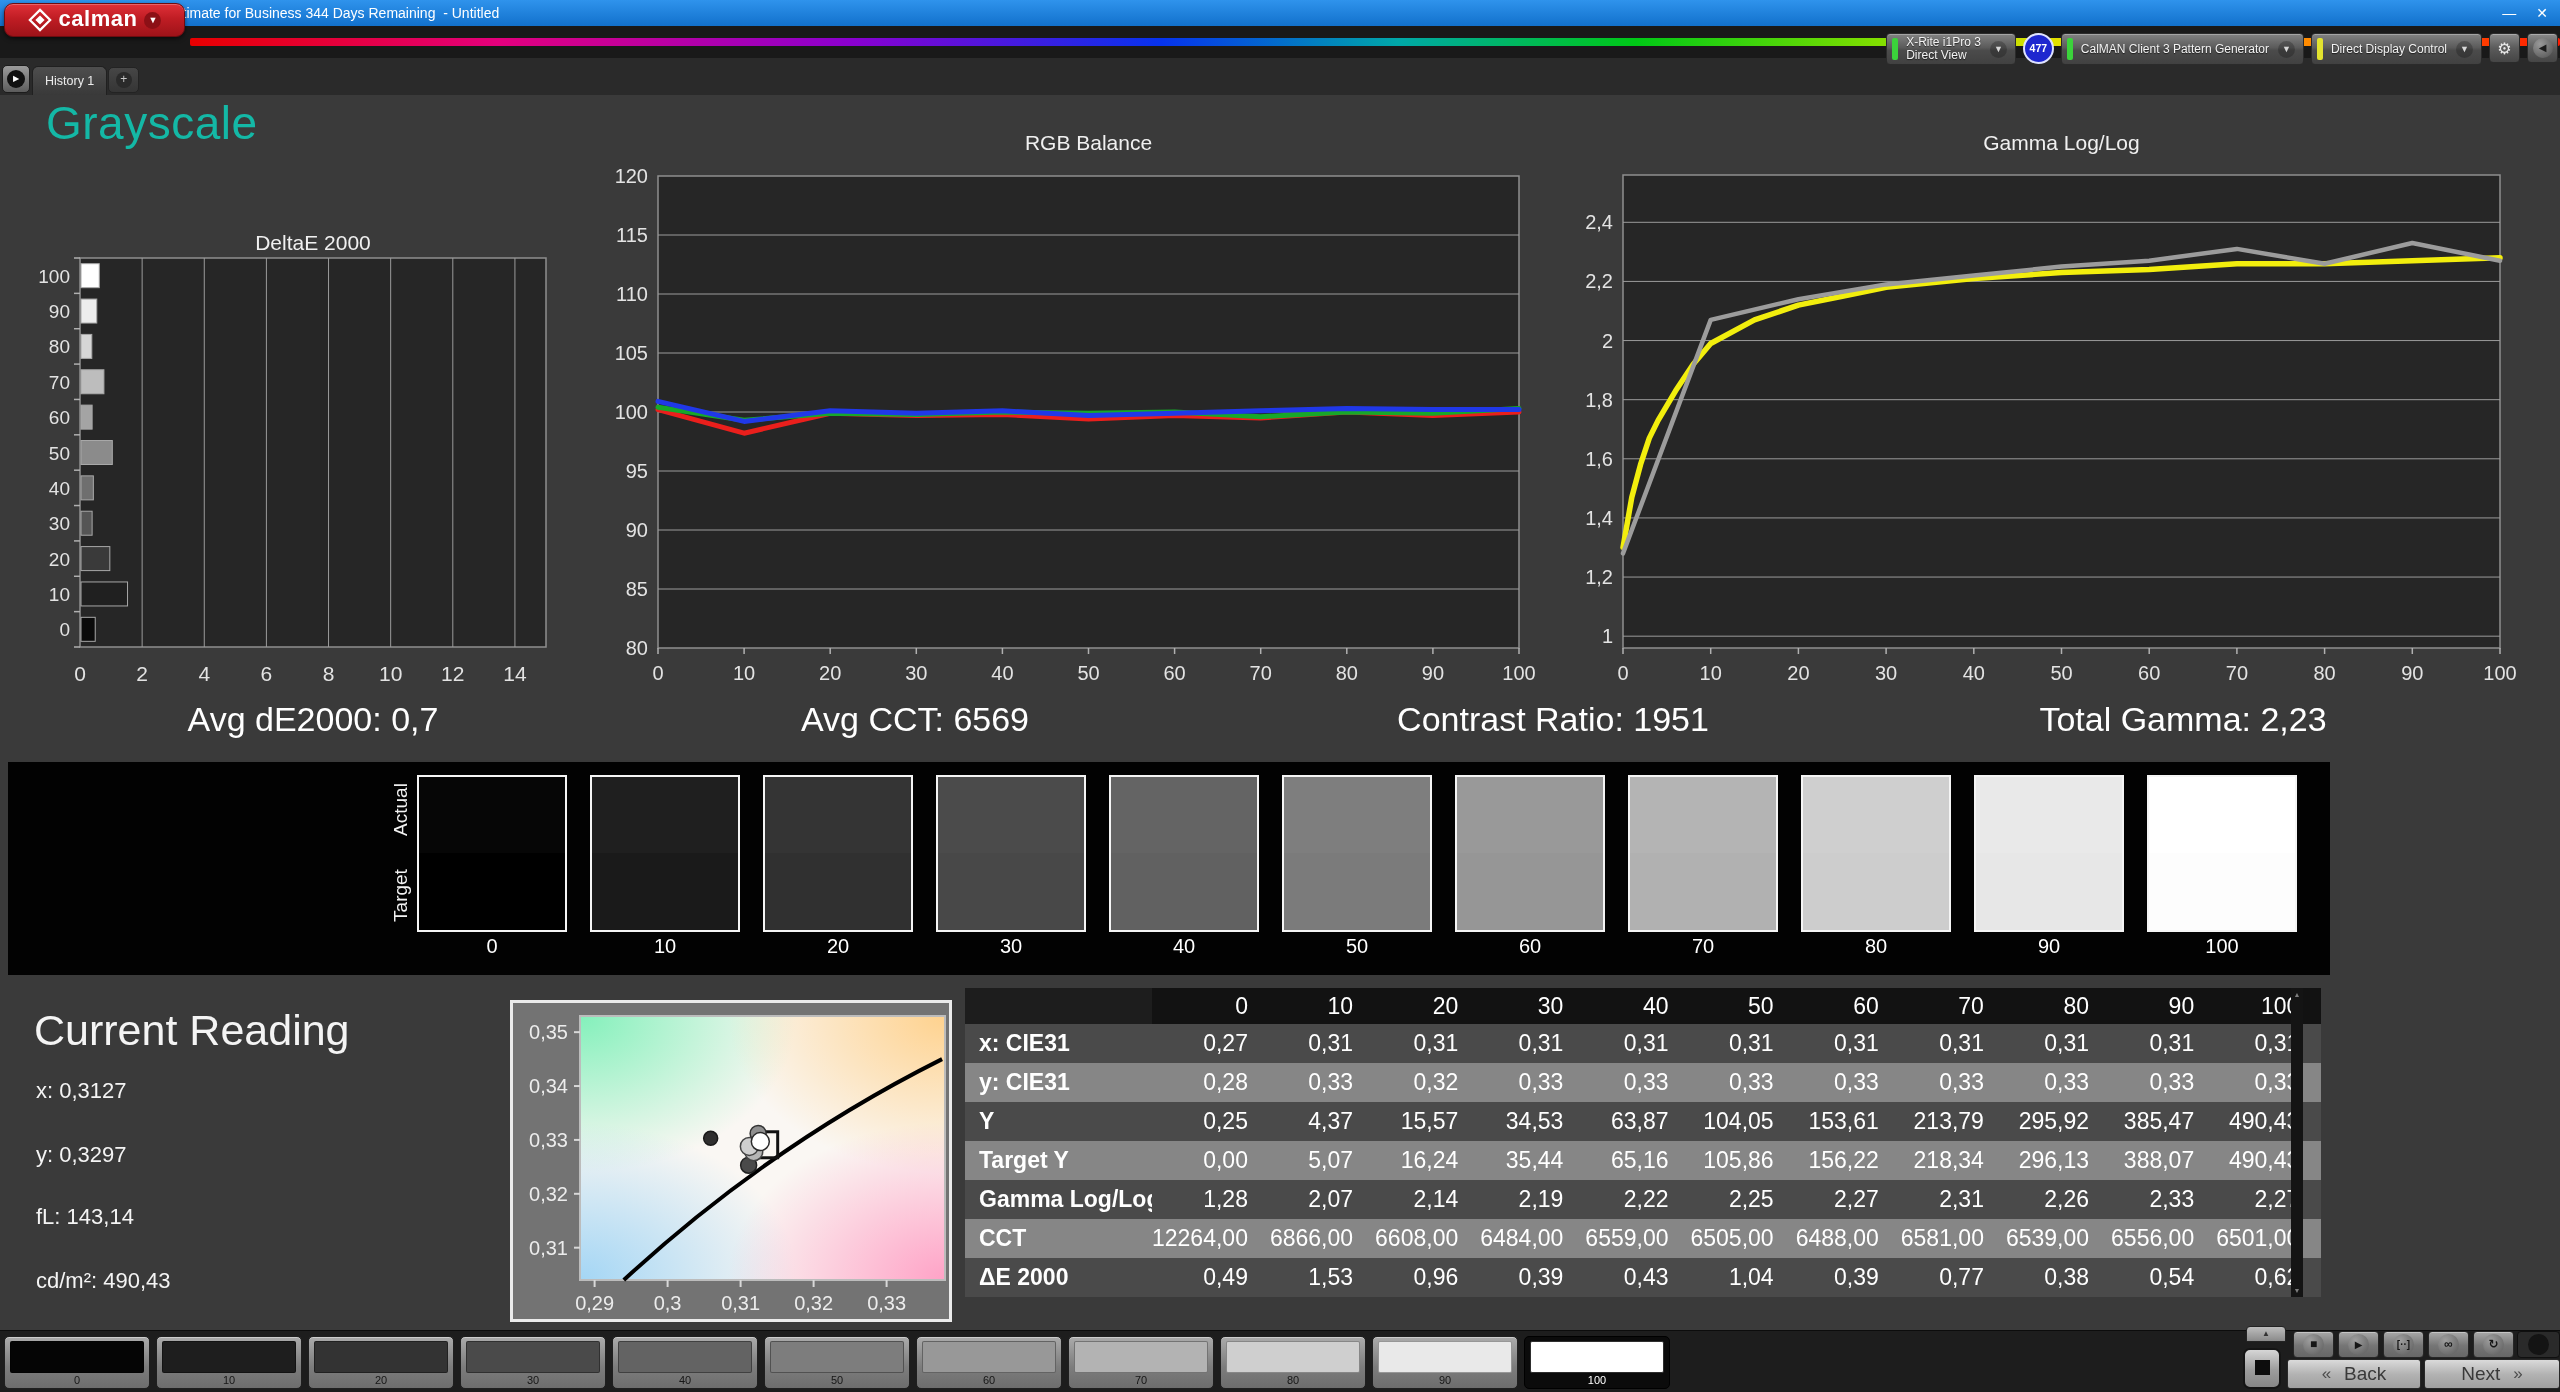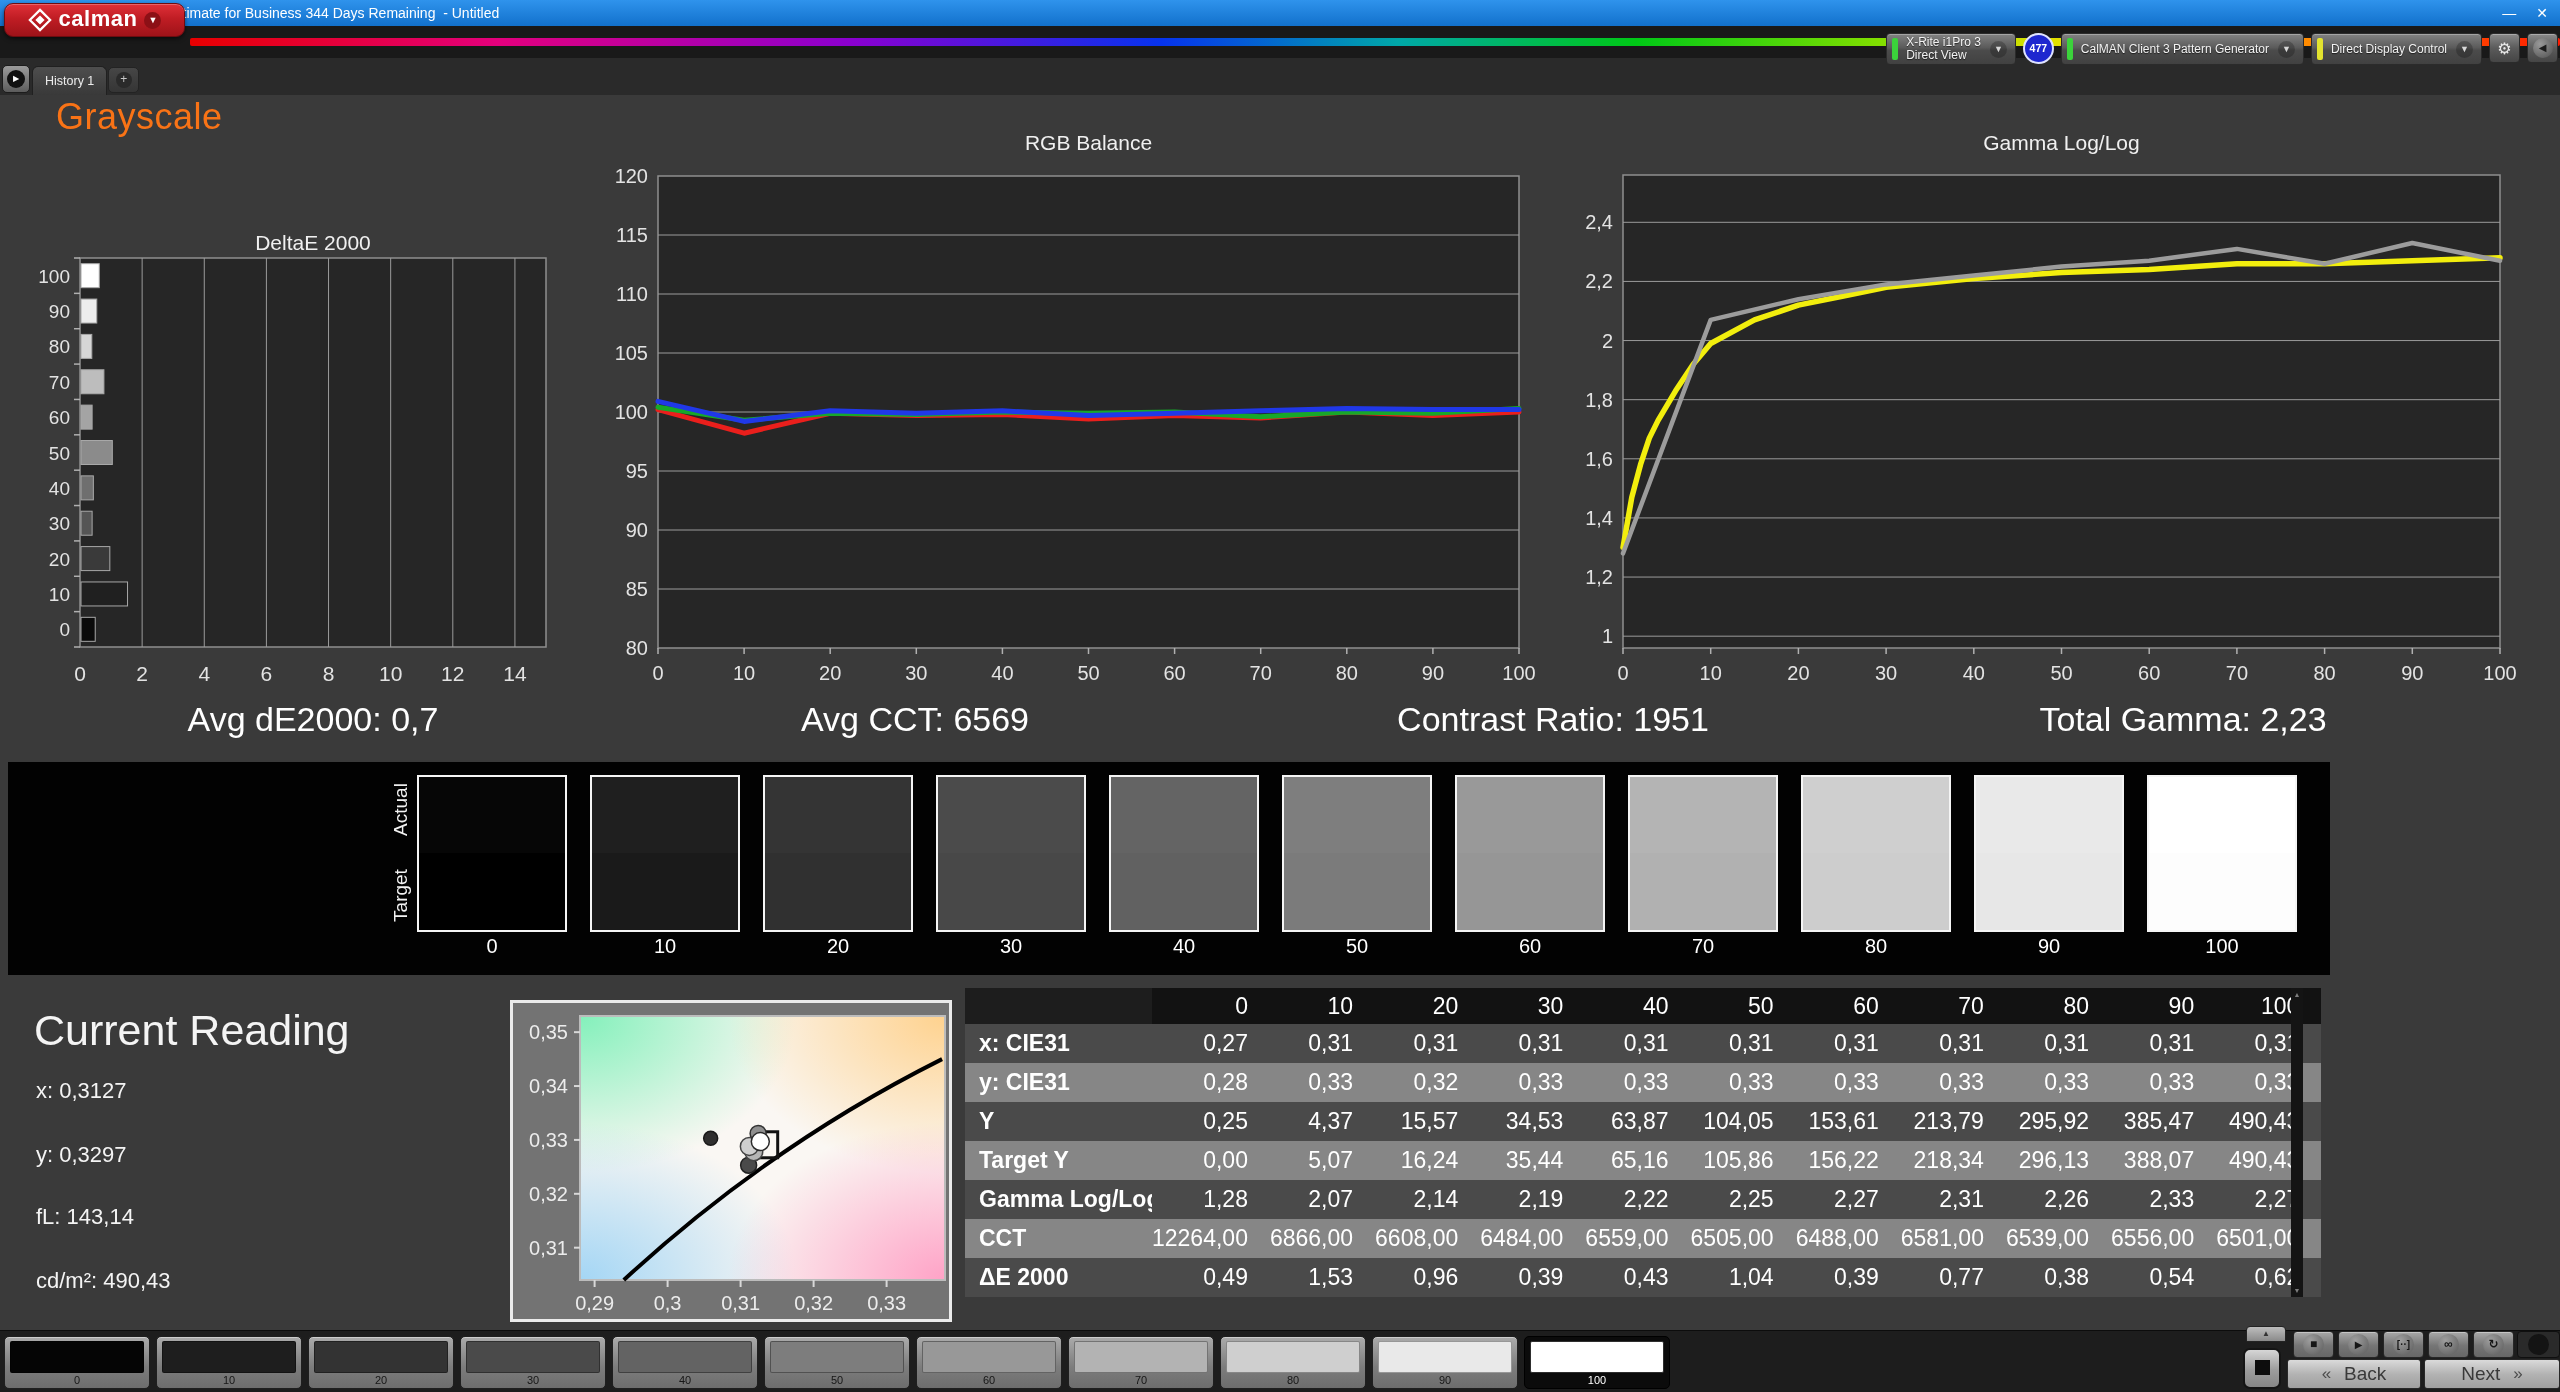--- a/index.html
+++ b/index.html
@@ -57,21 +57,21 @@
   .badge{width:27px;height:27px;border-radius:50%;background:#1e27cf;border:2px solid #dfe3ff;
     color:#fff;font-size:10.5px;font-weight:bold;line-height:27px;text-align:center;box-sizing:content-box;}
   .icon-btn{width:31px;height:30px;border-radius:4px;border:1px solid #2b2b2b;box-sizing:border-box;
     background:linear-gradient(180deg,#8a8a8a,#5b5b5b 50%,#454545);color:#e8e8e8;
     display:flex;align-items:center;justify-content:center;font-size:16px;
     box-shadow:inset 0 1px 0 rgba(255,255,255,.28);}
   .icon-btn .c{width:20px;height:20px;border-radius:50%;background:radial-gradient(circle at 35% 30%,#9a9a9a,#4f4f4f);
     color:#1d1d1d;font-size:10px;line-height:20px;text-align:center;}
 
   
-  .page-title{position:absolute;left:56px;top:96px;font-size:36px;color:#f97316;letter-spacing:.5px;}
+  .page-title{position:absolute;left:46px;top:96px;font-size:46px;color:#14b8a6;letter-spacing:.5px;}
   .summary-item{position:absolute;top:700px;transform:translateX(-50%);font-size:34px;color:#ffffff;white-space:nowrap;}
 
   
   .chart{position:absolute;}
   svg{font-family:inherit;display:block;}
 
   
   .swatch-strip{position:absolute;left:8px;top:762px;width:2322px;height:213px;background:#020202;}
   .rot{position:absolute;left:336px;width:110px;height:19px;text-align:center;color:#f2f2f2;
     font-size:19px;transform:rotate(-90deg);}

